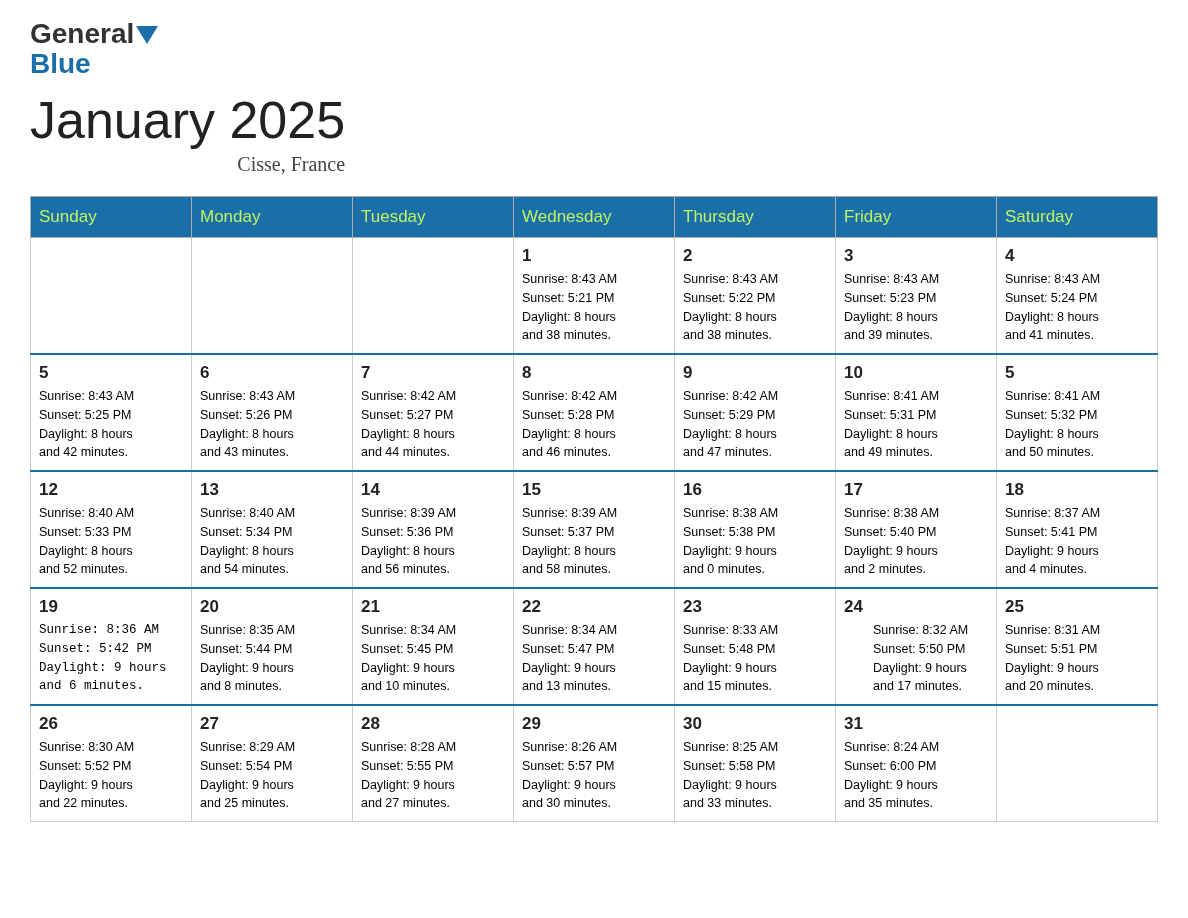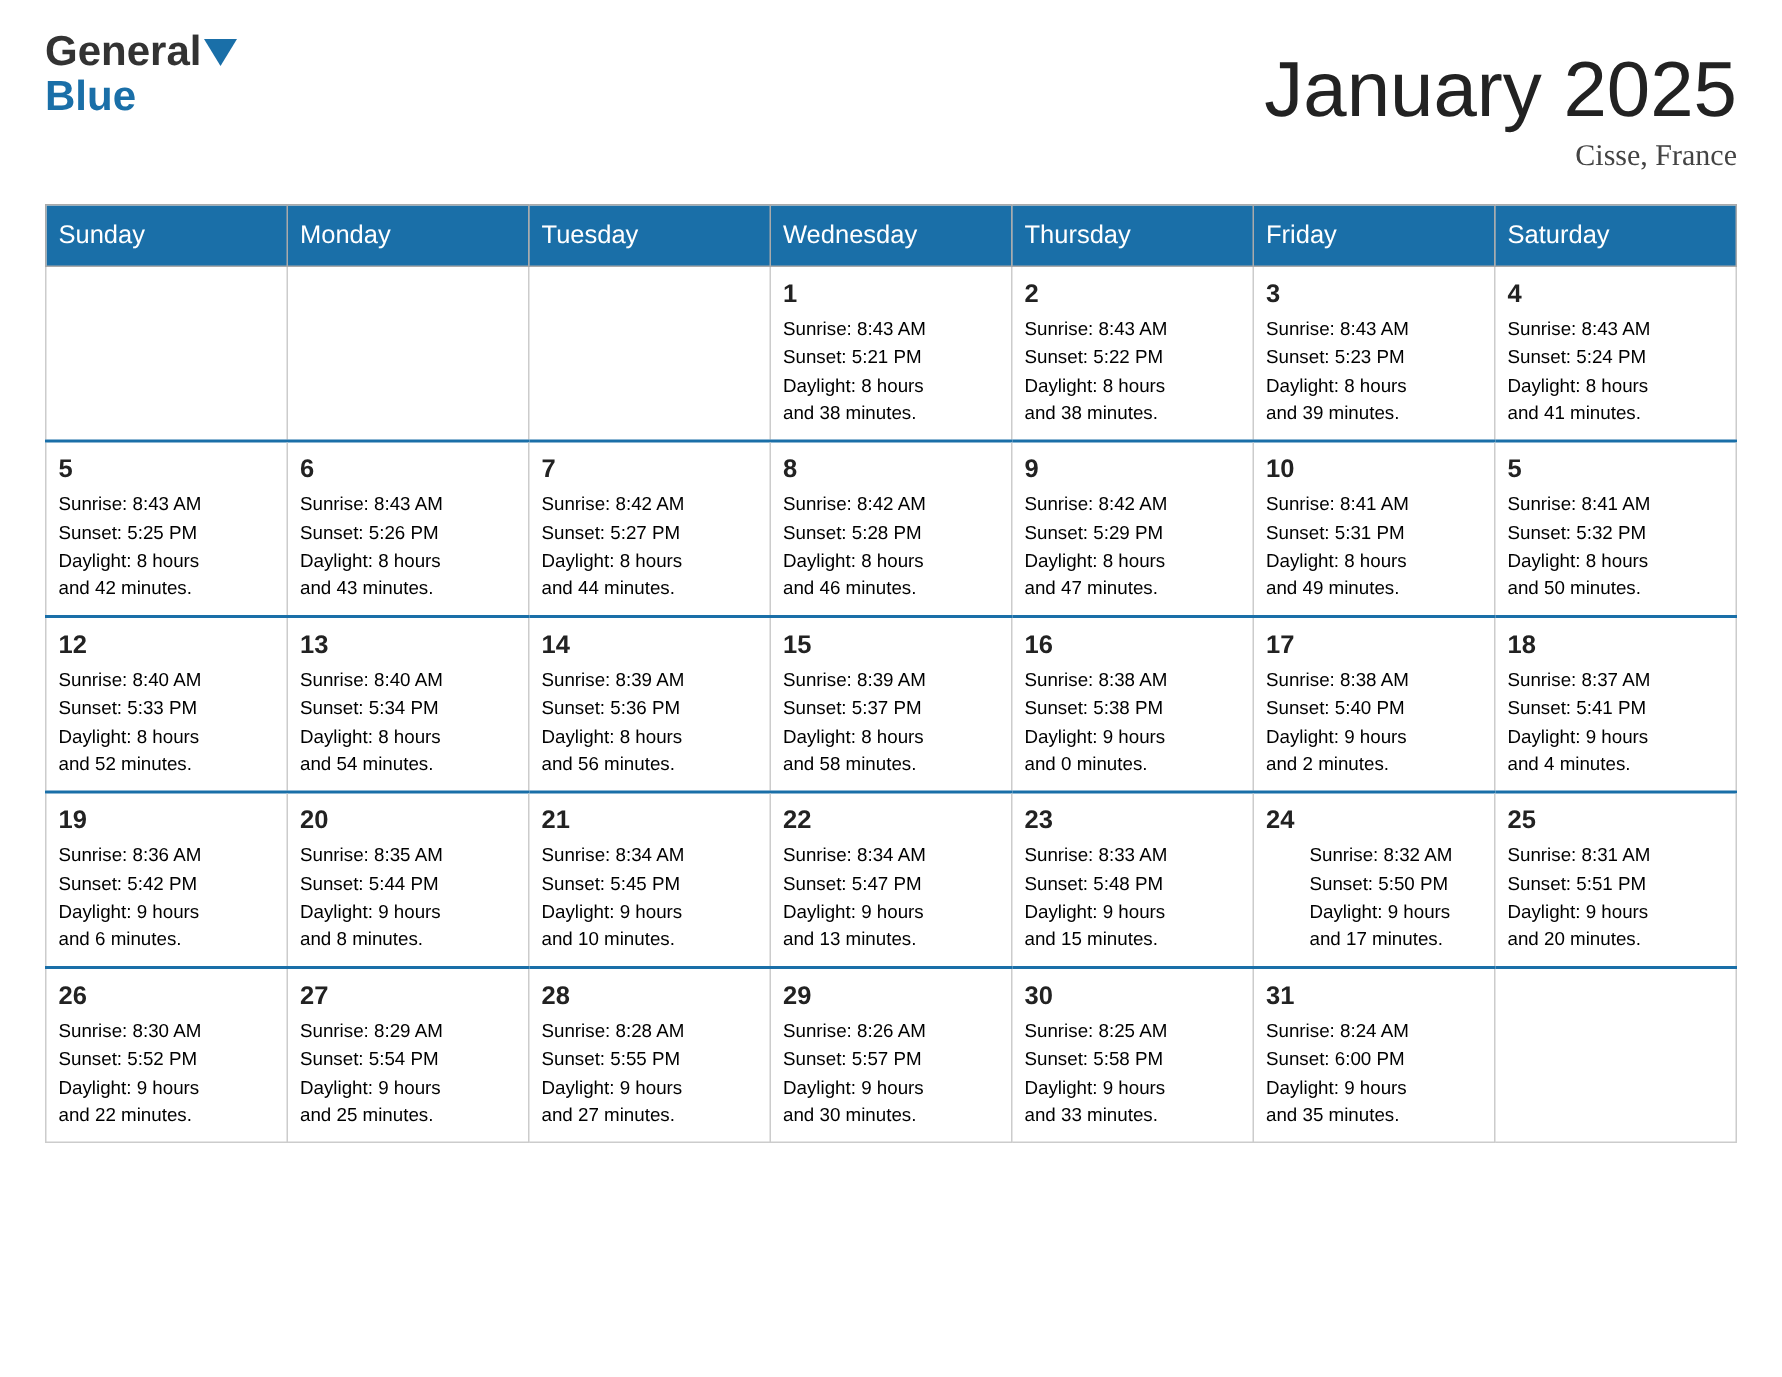--- a/index.html
+++ b/index.html
@@ -8,20 +8,21 @@
       background: #fff;
       padding: 20px 30px;
       width: 1188px;
       min-height: 918px;
     }
     .header {
       display: flex;
       justify-content: space-between;
       align-items: flex-start;
       margin-bottom: 20px;
+      flex-direction: column;
     }
     .logo {
       display: flex;
       flex-direction: column;
       align-items: flex-start;
     }
     .logo-text {
       font-size: 28px;
       font-weight: bold;
       color: #333;
@@ -48,21 +49,21 @@
       margin-top: 4px;
       font-family: Liberation Serif, serif;
     }
     .calendar {
       width: 100%;
       border-collapse: collapse;
       border: 1px solid #aaa;
     }
     .calendar th {
       background-color: #1a6fa8;
-      color: #ffffff;
+      color: #bef264;
       padding: 10px 8px;
       text-align: left;
       font-size: 17px;
       font-weight: normal;
       border: 1px solid #aaa;
     }
     .calendar td {
       border: 1px solid #ccc;
       vertical-align: top;
       padding: 8px;
@@ -250,21 +251,21 @@
           <div class="day-number">18</div>
           <div class="day-info" style="white-space: pre-line;">Sunrise: 8:37 AM
 Sunset: 5:41 PM
 Daylight: 9 hours
 and 4 minutes.</div>
         </td>
       </tr>
       <tr>
         <td>
           <div class="day-number">19</div>
-          <div class="day-info" style="white-space: pre-line;">Sunrise: 8:36 AM
+          <div class="day-info" style="white-space: pre-line; font-family: Liberation Mono, monospace;">Sunrise: 8:36 AM
 Sunset: 5:42 PM
 Daylight: 9 hours
 and 6 minutes.</div>
         </td>
         <td>
           <div class="day-number">20</div>
           <div class="day-info" style="white-space: pre-line;">Sunrise: 8:35 AM
 Sunset: 5:44 PM
 Daylight: 9 hours
 and 8 minutes.</div>

